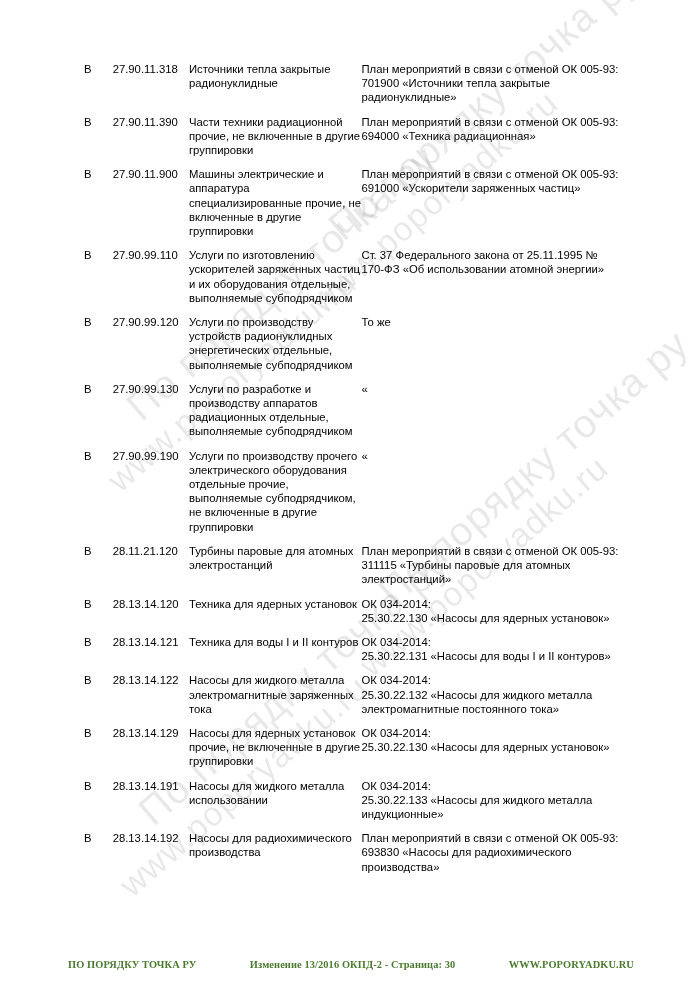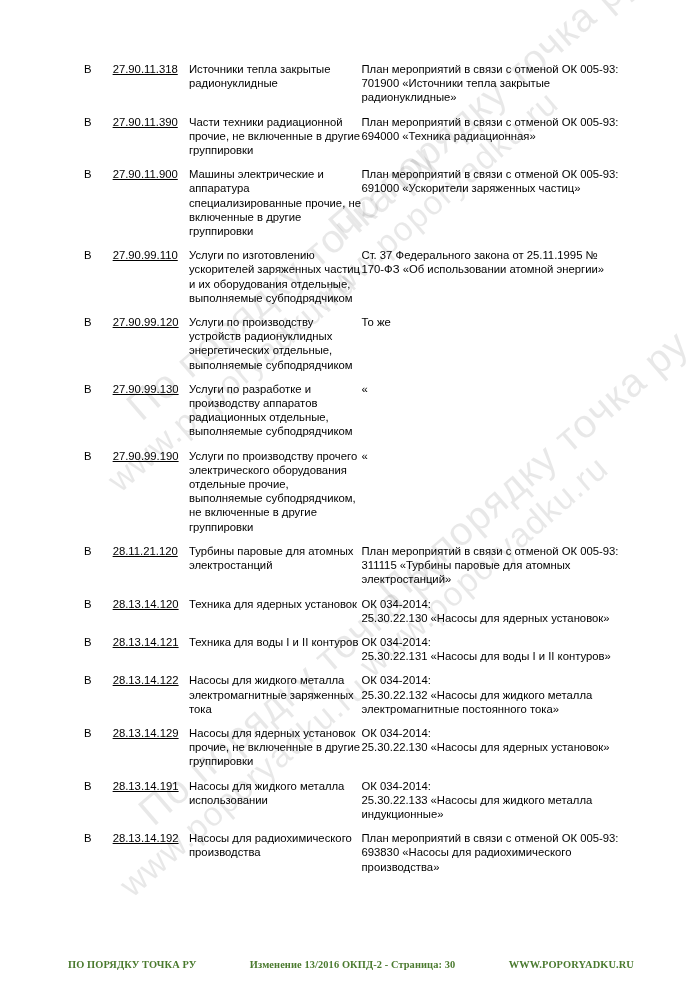--- a/index.html
+++ b/index.html
@@ -68,21 +68,20 @@
     border: none;
   }
   td.c-mark {
     width: 32px;
     padding-right: 4px;
   }
   td.c-code {
     width: 78px;
     white-space: nowrap;
     padding-right: 8px;
-    text-decoration: underline;
   }
   td.c-name {
     width: 182px;
     padding-right: 10px;
     margin-left: 32px;
   }
   td.c-basis {
     width: 243px;
   }
   td.c-basis.center {

